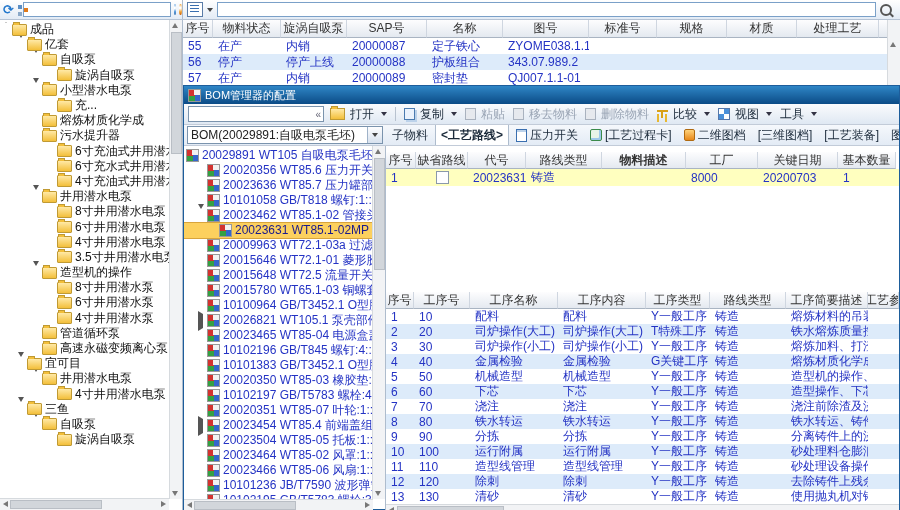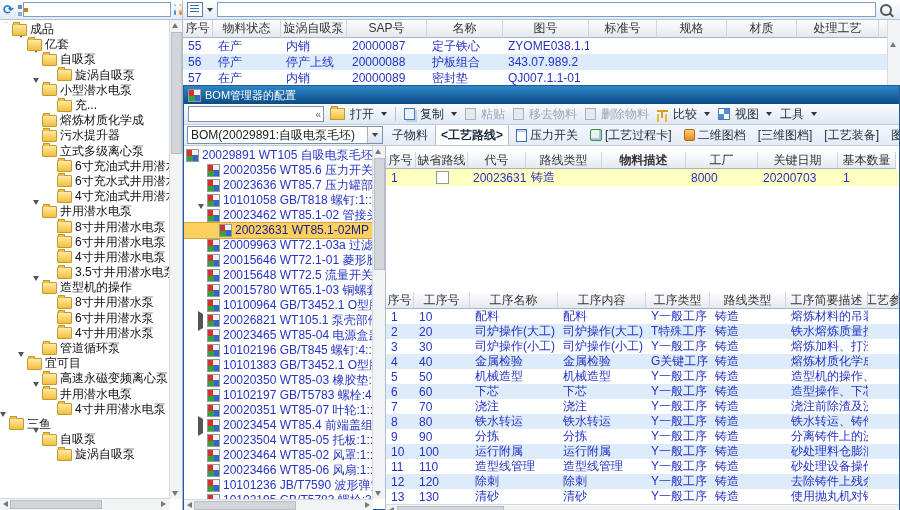--- a/index.html
+++ b/index.html
@@ -146,25 +146,20 @@
         <div class="trow" style="padding-left: 33px;">
           <span class="arr"><span class="arr-n"></span></span>
           <span class="folder"></span>
           <span class="lbl">熔炼材质化学成</span>
         </div>
         <div class="trow" style="padding-left: 33px;">
           <span class="arr"><span class="arr-n"></span></span>
           <span class="folder"></span>
           <span class="lbl">污水提升器</span>
         </div>
-        <div class="trow" style="padding-left: 33px;">
-          <span class="arr"><span class="arr-n"></span></span>
-          <span class="folder"></span>
-          <span class="lbl">立式多级离心泵</span>
-        </div>
         <div class="trow" style="padding-left: 48px;">
           <span class="arr"><span class="arr-n"></span></span>
           <span class="folder"></span>
           <span class="lbl">6寸充油式井用潜水电机</span>
         </div>
         <div class="trow" style="padding-left: 48px;">
           <span class="arr"><span class="arr-n"></span></span>
           <span class="folder"></span>
           <span class="lbl">6寸充水式井用潜水电机</span>
         </div>
@@ -216,41 +211,41 @@
         <div class="trow" style="padding-left: 48px;">
           <span class="arr"><span class="arr-n"></span></span>
           <span class="folder"></span>
           <span class="lbl">4寸井用潜水泵</span>
         </div>
         <div class="trow" style="padding-left: 33px;">
           <span class="arr"><span class="arr-n"></span></span>
           <span class="folder"></span>
           <span class="lbl">管道循环泵</span>
         </div>
+        <div class="trow" style="padding-left: 33px;">
+          <span class="arr"><span class="arr-n"></span></span>
+          <span class="folder"></span>
+          <span class="lbl">高速永磁变频离心泵</span>
+        </div>
         <div class="trow" style="padding-left: 18px;">
           <span class="arr"><span class="arr-d"></span></span>
           <span class="folder"></span>
           <span class="lbl">宜可目</span>
         </div>
         <div class="trow" style="padding-left: 33px;">
-          <span class="arr"><span class="arr-n"></span></span>
-          <span class="folder"></span>
-          <span class="lbl">高速永磁变频离心泵</span>
-        </div>
-        <div class="trow" style="padding-left: 33px;">
           <span class="arr"><span class="arr-d"></span></span>
           <span class="folder"></span>
           <span class="lbl">井用潜水电泵</span>
         </div>
         <div class="trow" style="padding-left: 48px;">
           <span class="arr"><span class="arr-n"></span></span>
           <span class="folder"></span>
           <span class="lbl">4寸井用潜水电泵</span>
         </div>
-        <div class="trow" style="">
+        <div class="trow" style="padding-left: 18px;">
           <span class="arr"><span class="arr-d"></span></span>
           <span class="folder"></span>
           <span class="lbl">三鱼</span>
         </div>
         <div class="trow" style="padding-left: 33px;">
           <span class="arr"><span class="arr-d"></span></span>
           <span class="folder"></span>
           <span class="lbl">自吸泵</span>
         </div>
         <div class="trow" style="padding-left: 48px;">

